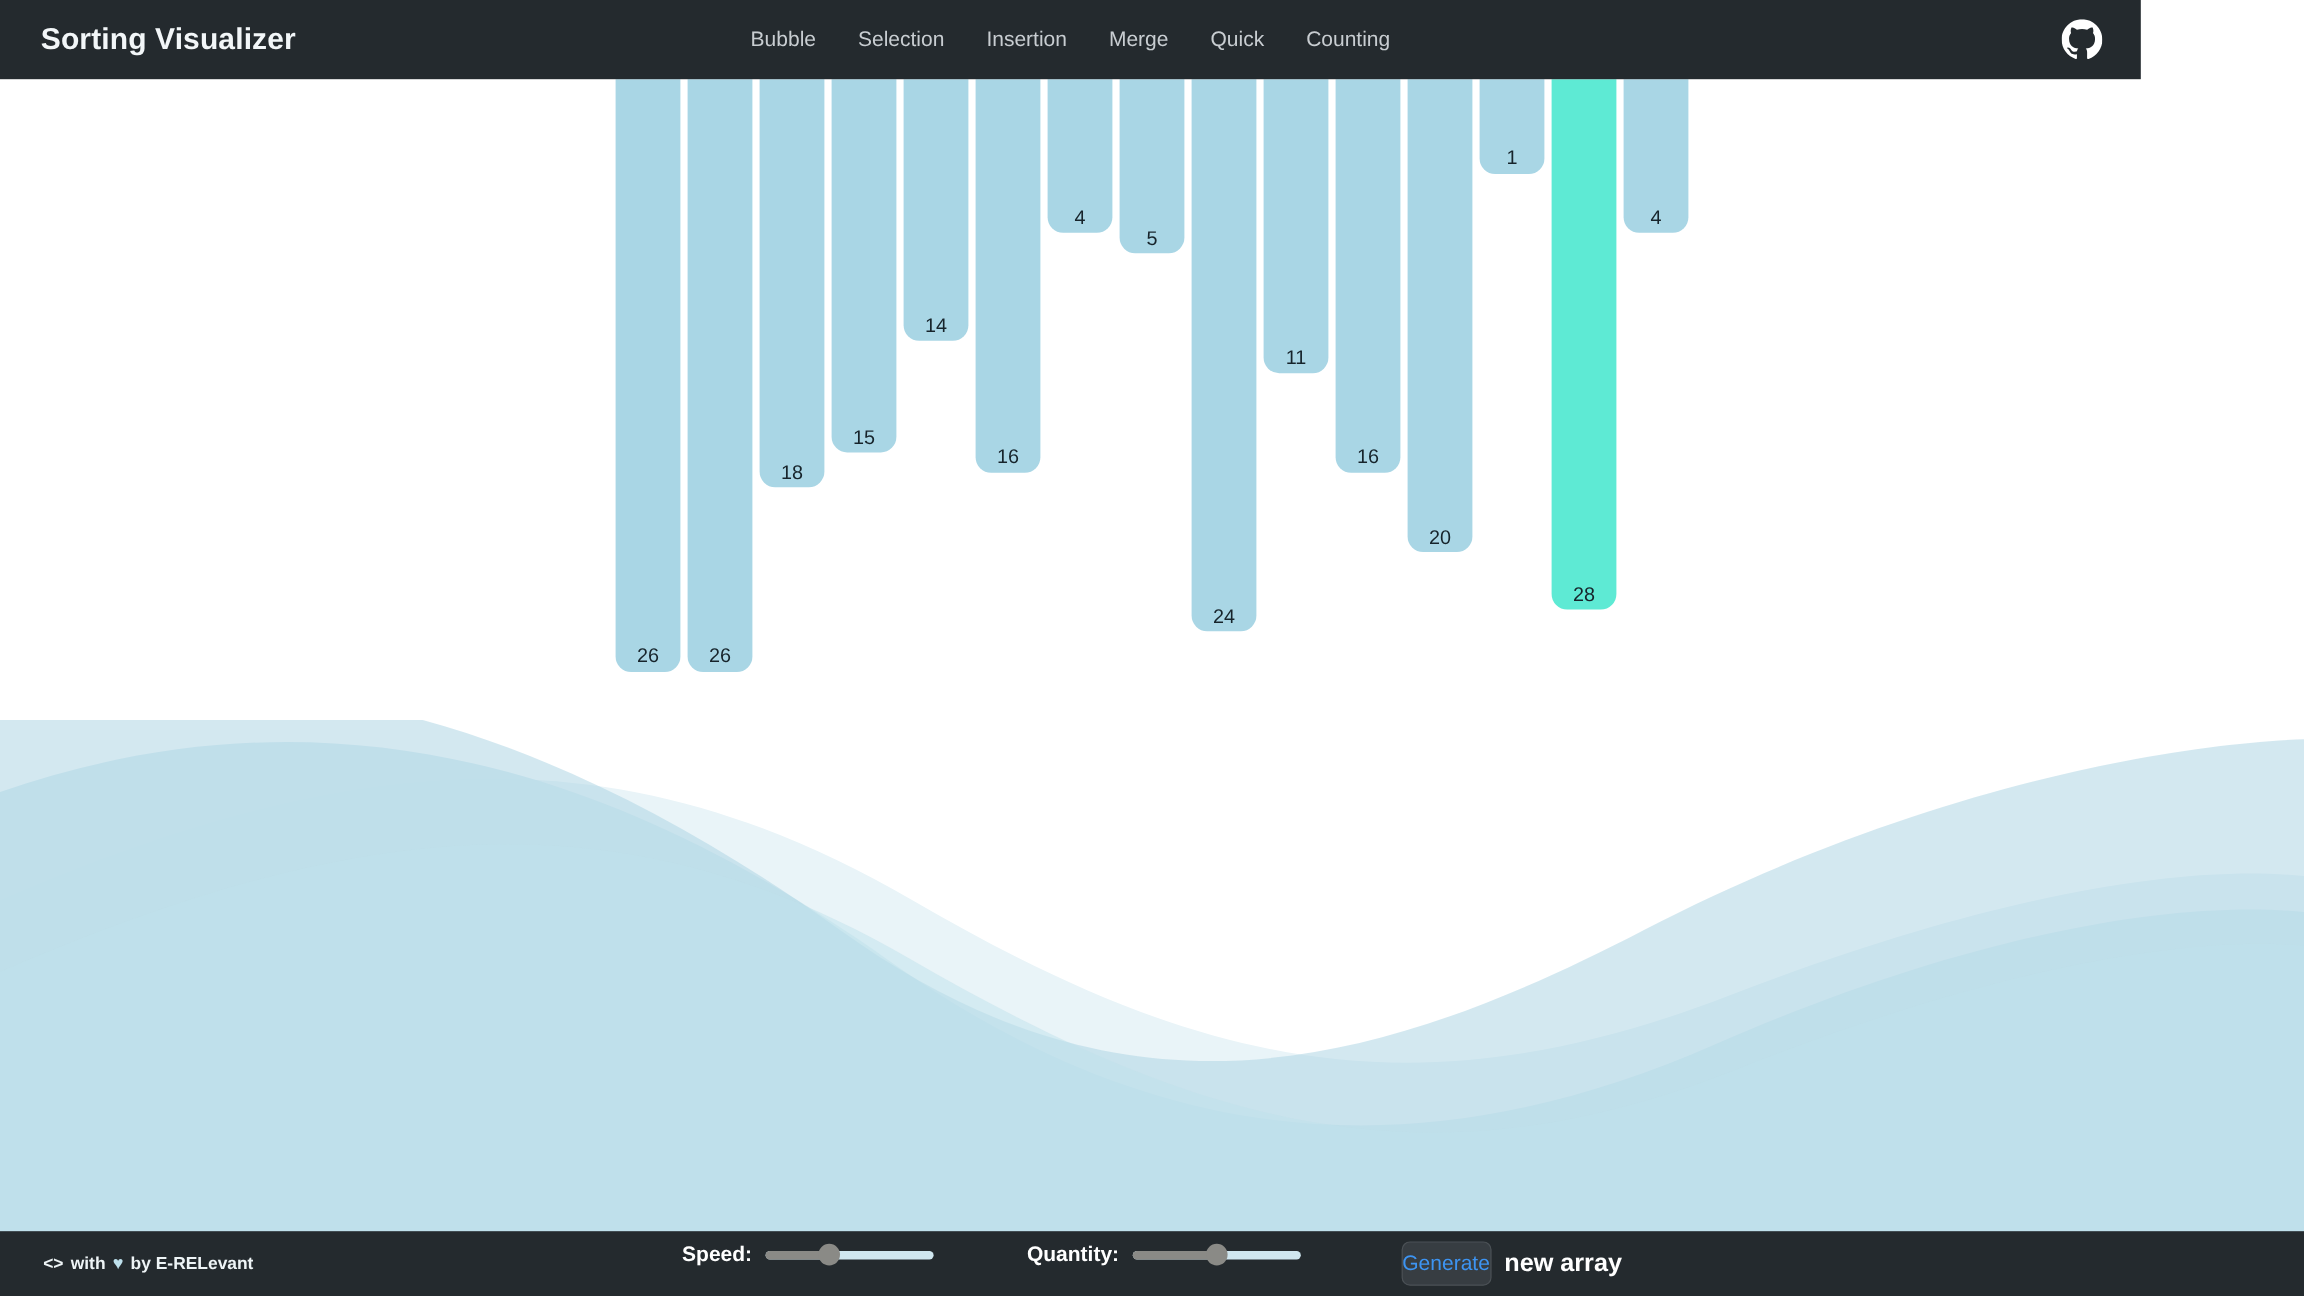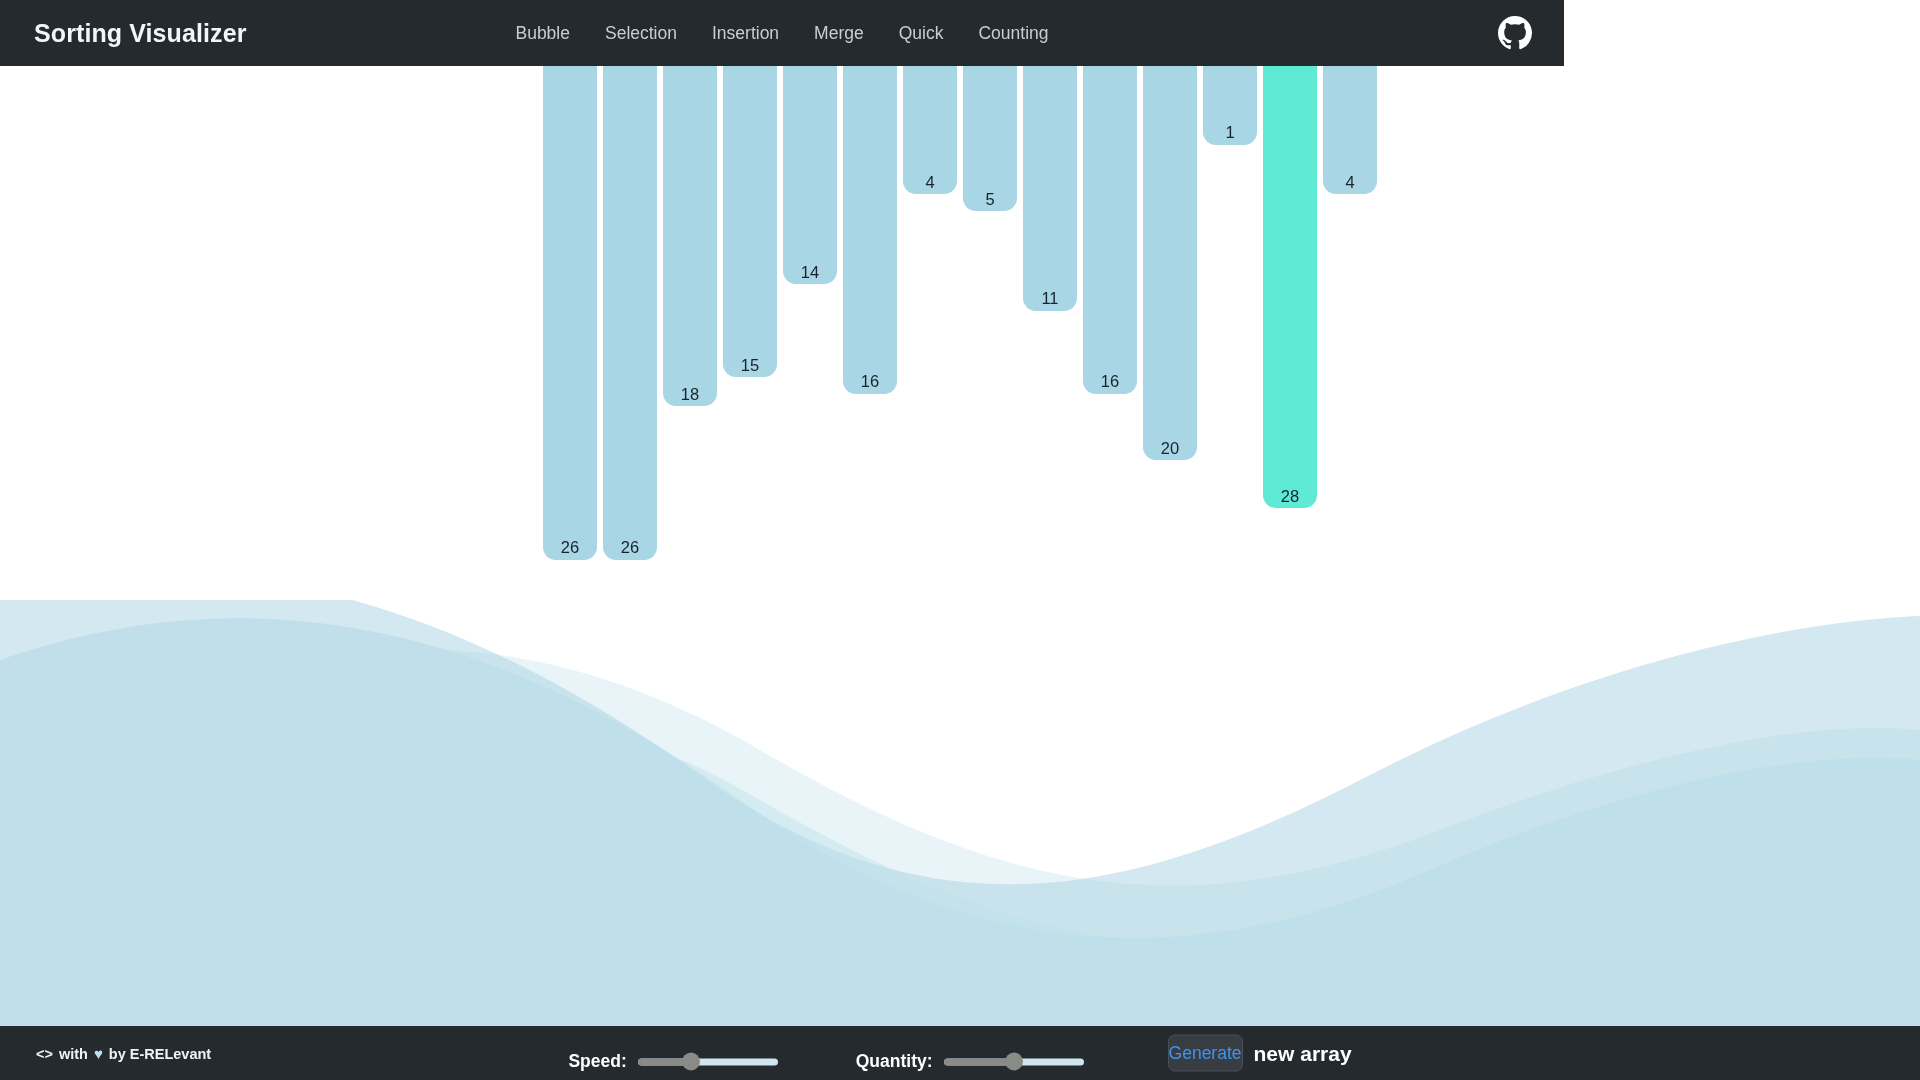--- a/index.html
+++ b/index.html
@@ -7,21 +7,21 @@
   html, body {
     width:1920px; height:1080px;
     overflow:hidden;
     background:#ffffff;
     font-family:"Liberation Sans", sans-serif;
   }
   #app { position:relative; width:1920px; height:1080px; background:#fff; }
 
   
   .navbar {
-    position:absolute; top:0; left:0; width:1564px; height:66px;
+    position:absolute; top:0; left:0; width:1784px; height:66px;
     background:#242a2e;
     display:flex; align-items:center;
     z-index:40;
   }
   .brand {
     position:absolute; left:34px; top:50%; transform:translateY(-50%);
     color:#f2f6f8; font-size:25px; font-weight:700; letter-spacing:.1px;
     white-space:nowrap;
   }
   .nav-links {
@@ -79,21 +79,21 @@
     display:flex; align-items:center;
   }
   .credit {
     position:absolute; left:36px; top:50%; transform:translateY(-50%);
     color:#eef4f6; font-size:14.5px; font-weight:700; white-space:nowrap;
     display:flex; align-items:center; gap:6px;
   }
   .credit .heart { color:#bde0ec; font-size:15px; }
   .controls {
     position:absolute; left:0; right:0; top:50%; transform:translateY(-50%);
-    display:flex; align-items:flex-end; justify-content:center; gap:0;
+    display:flex; align-items:flex-start; justify-content:center; gap:0;
   }
   .ctrl-group { display:flex; align-items:center; gap:11px; }
   .ctrl-label {
     color:#ffffff; font-size:17.5px; font-weight:700; white-space:nowrap;
   }
   .slider {
     position:relative; width:140px; height:14px; cursor:pointer;
   }
   .slider .track {
     position:absolute; left:0; top:4px; width:140px; height:7px;
@@ -175,20 +175,23 @@
         </div>
         <div class="bar" style="height: 327.6px; background: rgb(169, 214, 229);">
           <span class="bar-value" style="color: rgb(23, 36, 43);">16</span>
         </div>
         <div class="bar" style="height: 128.4px; background: rgb(169, 214, 229);">
           <span class="bar-value" style="color: rgb(23, 36, 43);">4</span>
         </div>
         <div class="bar" style="height: 145px; background: rgb(169, 214, 229);">
           <span class="bar-value" style="color: rgb(23, 36, 43);">5</span>
         </div>
+        <div class="bar" style="height: 460.4px; background: rgb(169, 214, 229);">
+          <span class="bar-value" style="color: rgb(23, 36, 43);">24</span>
+        </div>
         <div class="bar" style="height: 244.6px; background: rgb(169, 214, 229);">
           <span class="bar-value" style="color: rgb(23, 36, 43);">11</span>
         </div>
         <div class="bar" style="height: 327.6px; background: rgb(169, 214, 229);">
           <span class="bar-value" style="color: rgb(23, 36, 43);">16</span>
         </div>
         <div class="bar" style="height: 394px; background: rgb(169, 214, 229);">
           <span class="bar-value" style="color: rgb(23, 36, 43);">20</span>
         </div>
         <div class="bar" style="height: 78.6px; background: rgb(169, 214, 229);">

